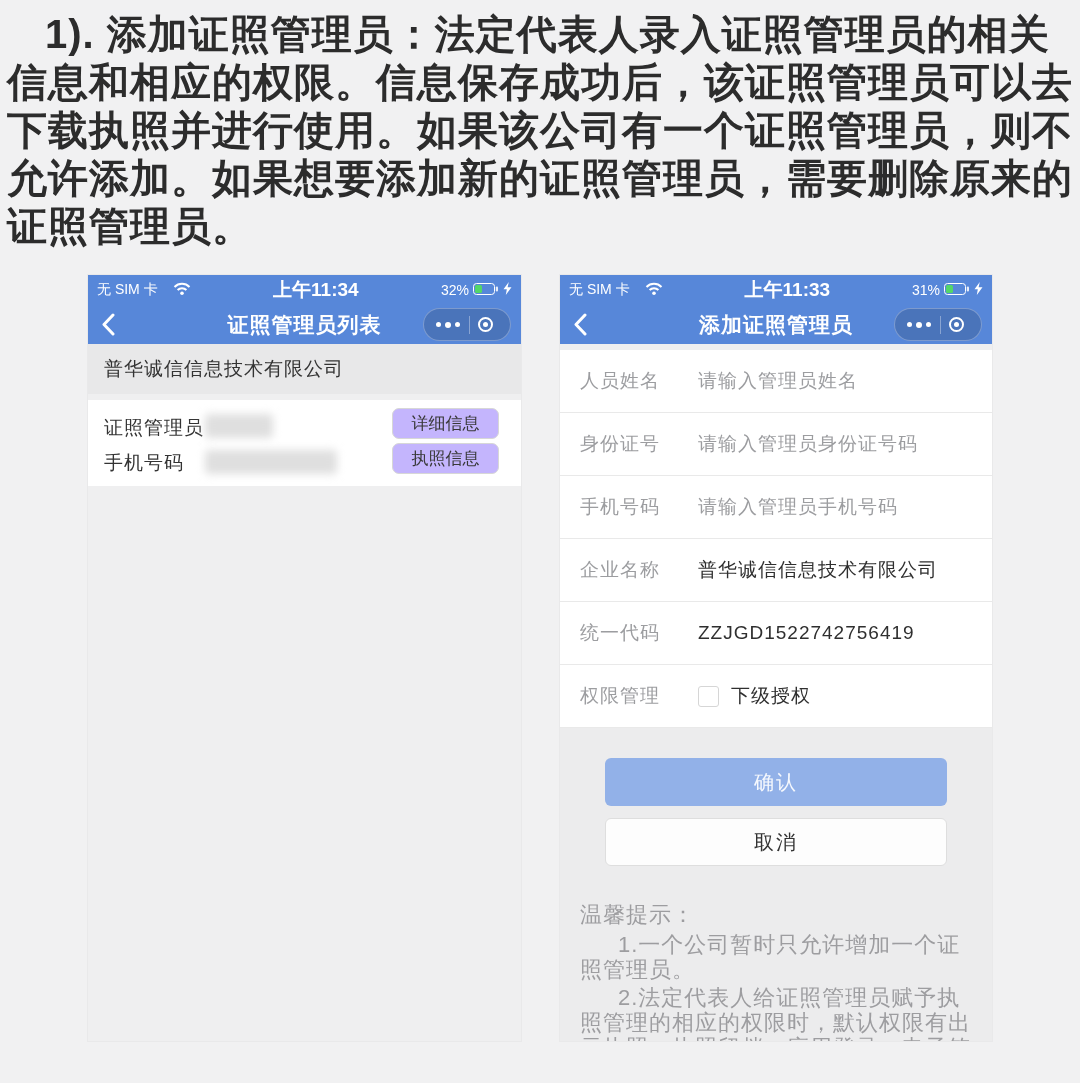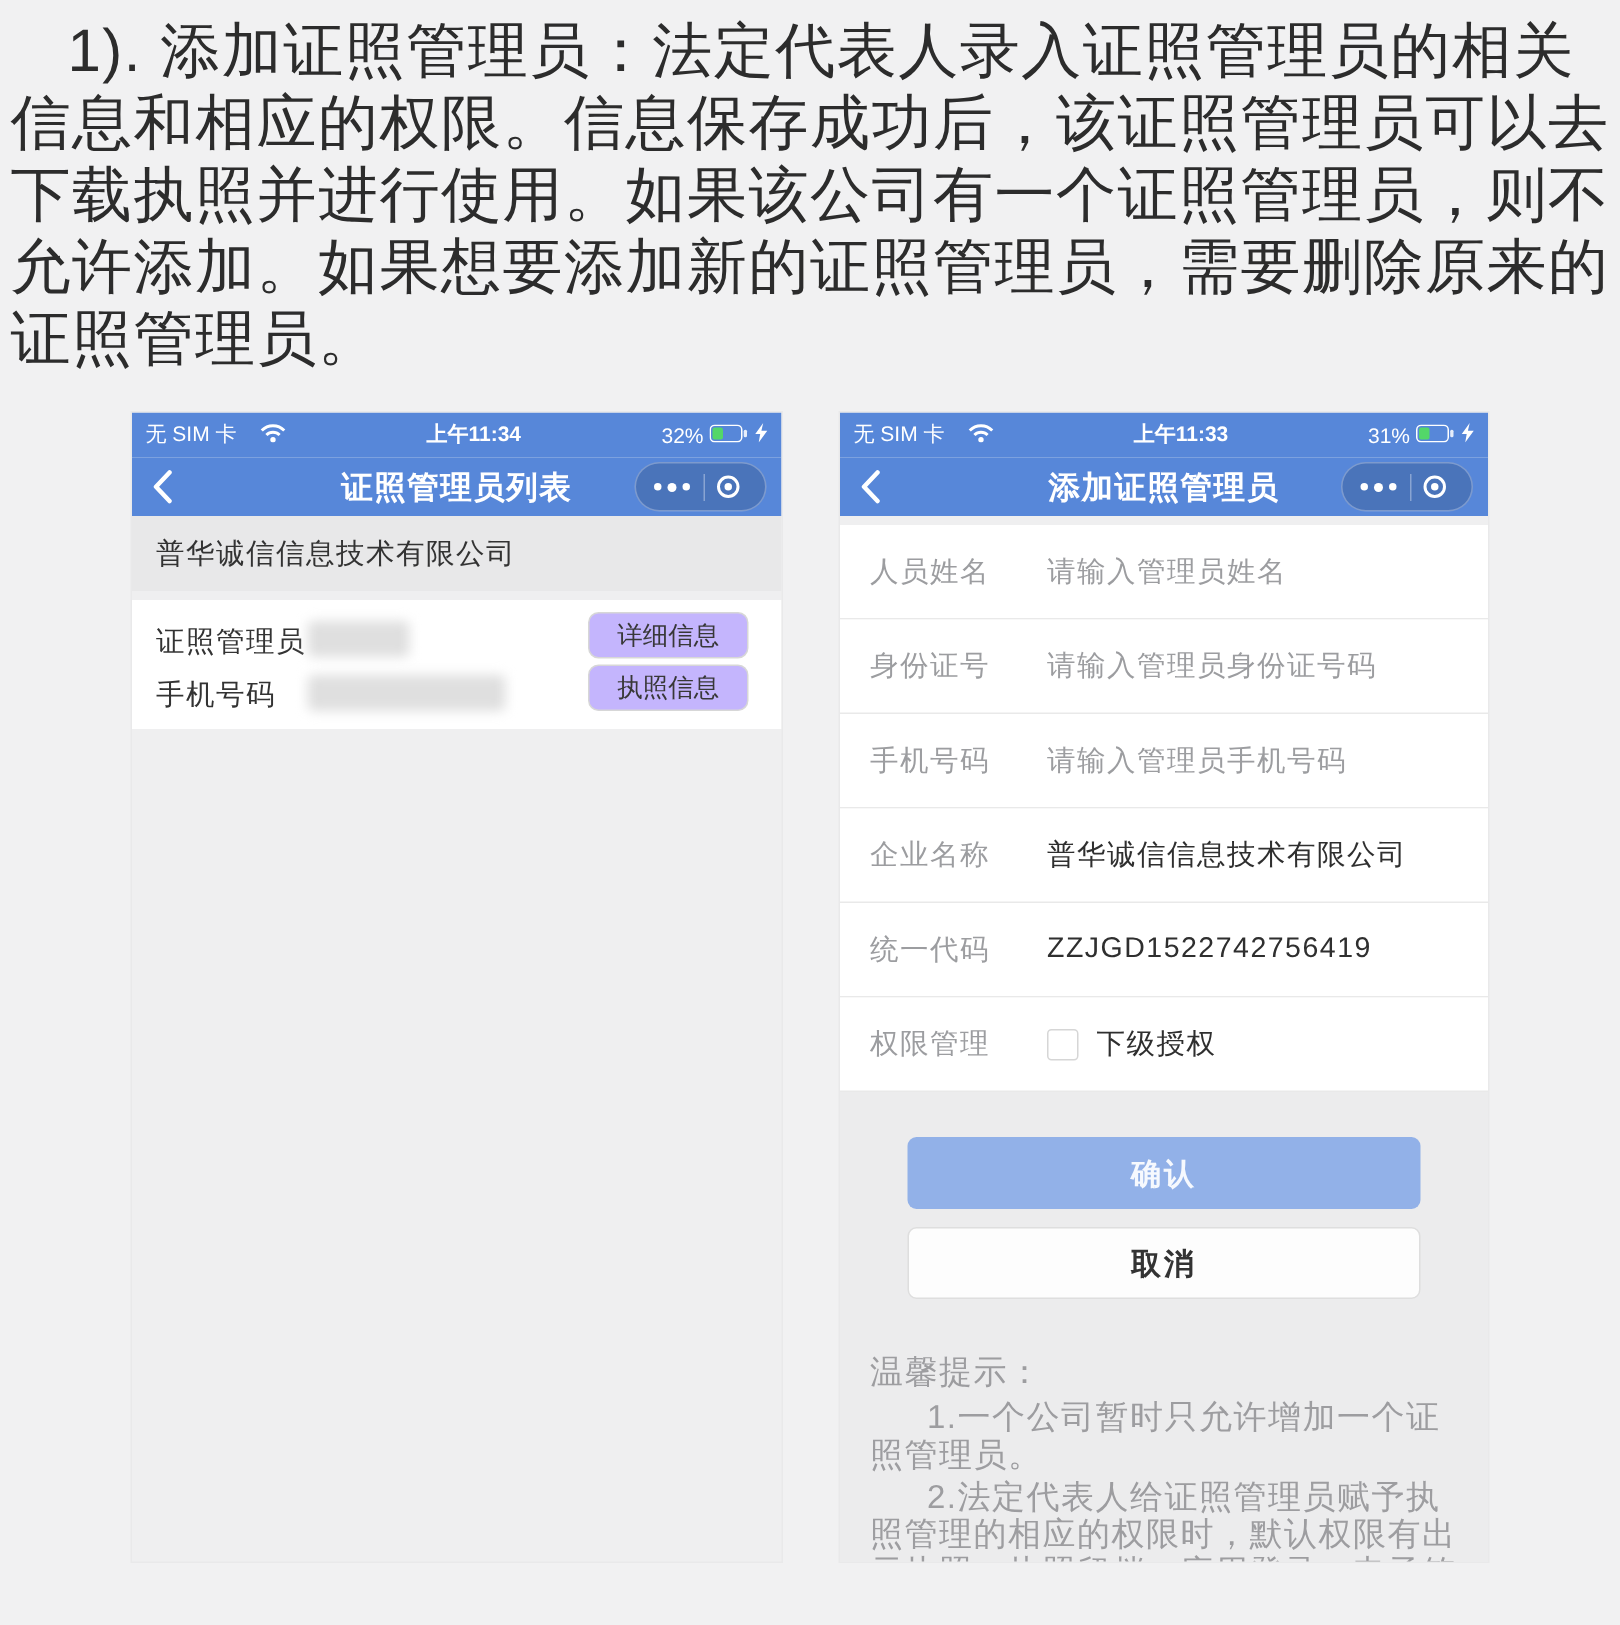--- a/index.html
+++ b/index.html
@@ -7,41 +7,41 @@
   body {
     font-family: "Liberation Sans", "DejaVu Sans", sans-serif;
     background:#f1f1f2;
     position:relative;
     overflow:hidden;
   }
   
   .intro { padding:10px 6px 0 7px; color:#2c2c2c; }
   .intro .line {
     font-size:40px; line-height:48px; white-space:nowrap;
-    letter-spacing:1px; font-weight:400;
+    letter-spacing:1px; font-weight:700;
   }
   .intro .line.first { text-indent:38px; }
 
   
   .phone {
     position:absolute; top:275px; width:433px; height:766px;
     background:#efeff0; overflow:hidden;
     box-shadow:0 0 0 1px rgba(0,0,0,0.03);
   }
   .phone.left  { left:88px; }
   .phone.right { left:560px; width:432px; }
 
   
   .statusbar {
     height:30px; background:#5787d9; color:#fff;
     display:flex; align-items:center; padding:0 9px;
     font-size:14px;
   }
   .sb-left { display:flex; align-items:center; gap:15px; }
-  .sb-center { flex:1; text-align:center; font-weight:bold; font-size:14px; }
+  .sb-center { flex:1; text-align:center; font-weight:bold; font-size:19px; }
   .sb-right { display:flex; align-items:center; gap:4px; }
   .navbar {
     height:39px; background:#5787d9; position:relative;
     display:flex; align-items:center; color:#fff;
   }
   .back-btn { position:absolute; left:13px; top:8px; width:14px; height:23px; cursor:pointer; }
   .nav-title {
     position:absolute; left:0; right:0; text-align:center;
     font-size:21px; font-weight:bold; letter-spacing:1px;
   }
@@ -93,21 +93,21 @@
   .form-value.filled { color:#2f2f2f; }
   .checkbox {
     width:21px; height:21px; border:1px solid #d6d6d6; border-radius:3px;
     background:#fff; margin-left:20px; flex:none; cursor:pointer;
   }
   .cb-label { margin-left:12px; color:#2f2f2f; }
 
   .gray-section { height:313px; background:#ececed; padding:30px 45px 0; }
   .btn {
     width:100%; height:48px; border-radius:6px; font-size:20px; letter-spacing:2px;
-    display:flex; align-items:center; justify-content:center; cursor:pointer;font-weight:bold;
+    display:flex; align-items:center; justify-content:center; cursor:pointer;
   }
   .btn.confirm { background:#92b1e8; color:rgba(255,255,255,0.92); }
   .btn.cancel  { background:#fdfdfd; color:#333; border:1px solid #dedede; margin-top:12px; }
 
   .tips { margin-top:36px; margin-left:-25px; margin-right:-25px; color:#9d9da0; font-size:22px; line-height:25px; }
   .tips-title { margin-bottom:5px; letter-spacing:1px; }
   .tip-item { text-indent:38px; margin-bottom:3px; letter-spacing:1px; }
 </style>
 </head>
 <body>

